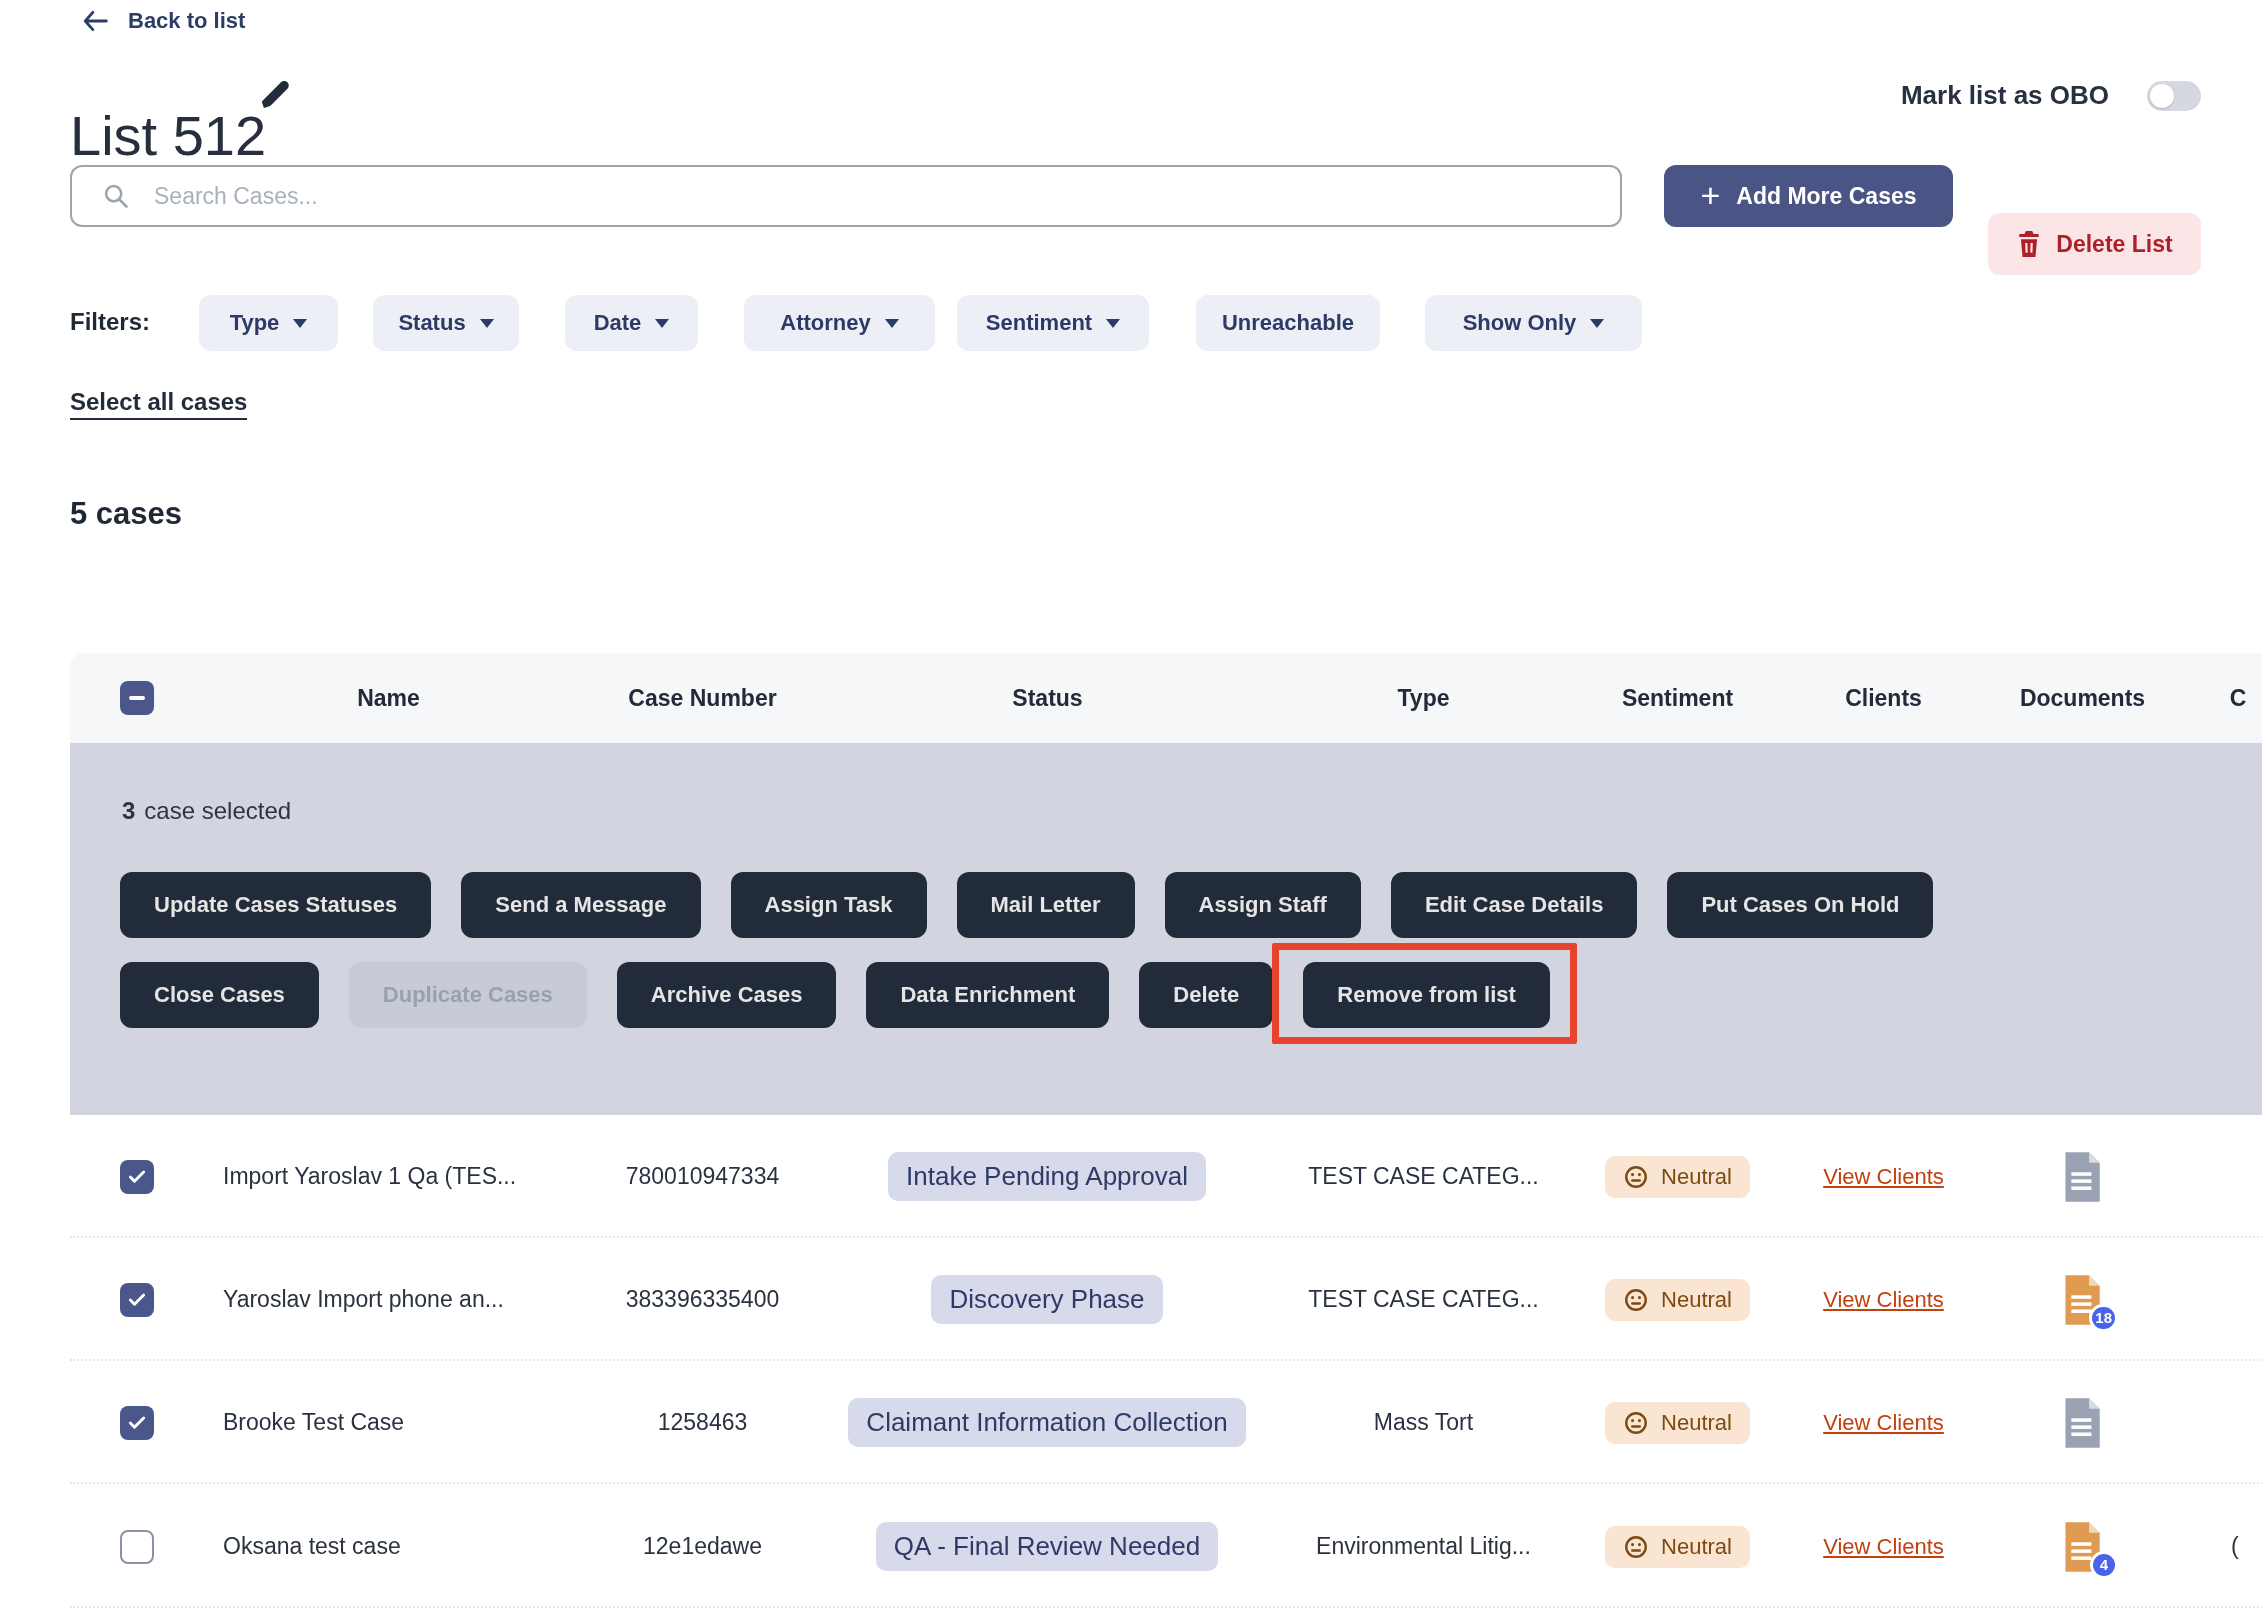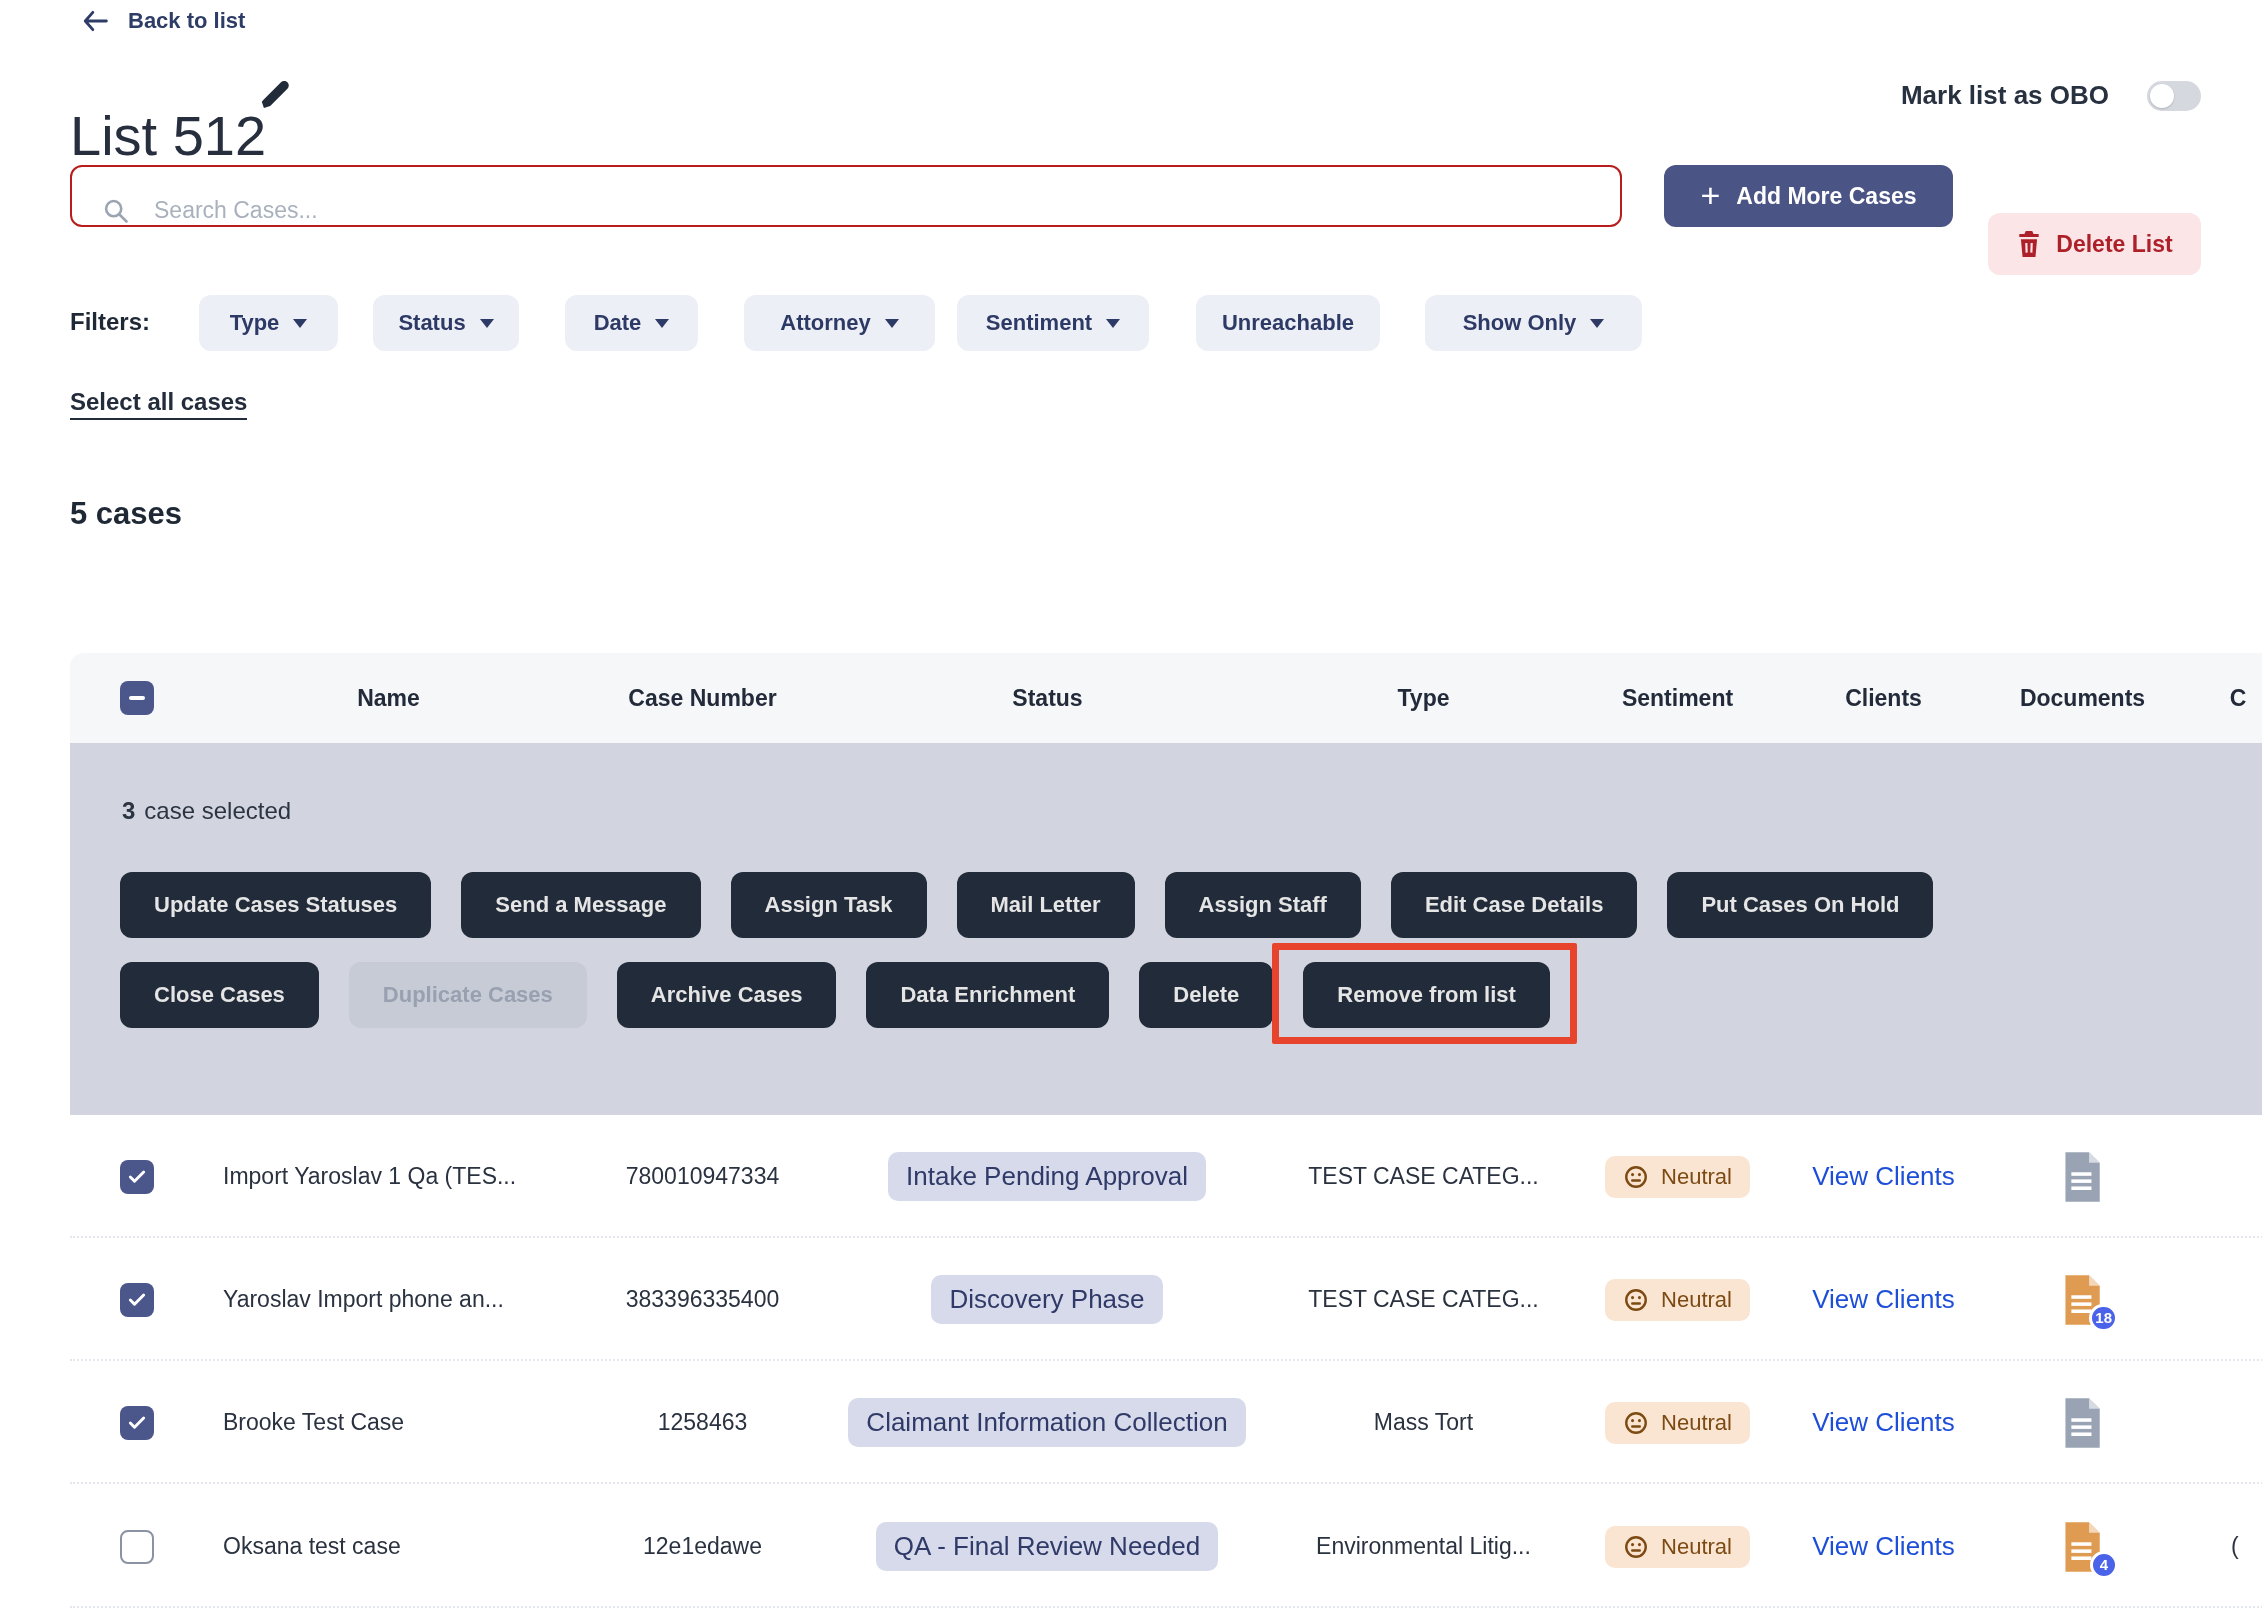--- a/index.html
+++ b/index.html
@@ -11,22 +11,22 @@
   .back-link{left:80px;top:8px;display:flex;align-items:center;gap:18px;cursor:pointer;}
   .back-link span{font-size:22px;font-weight:bold;color:#2e3d66;}
   .page-title{left:70px;top:60px;font-size:56px;font-weight:normal;color:#272f3e;margin-top:43px;}
   .edit-icon{left:257px;top:76px;cursor:pointer;}
   .obo-wrap{right:62px;top:80px;display:flex;align-items:center;gap:38px;}
   .obo-label{font-size:26px;font-weight:bold;color:#28313f;}
   .toggle{width:54px;height:30px;border-radius:15px;background:#d5d9df;position:relative;cursor:pointer;}
   .toggle .knob{position:absolute;left:3px;top:3px;width:24px;height:24px;border-radius:50%;background:#fff;box-shadow:0 1px 2px rgba(0,0,0,.18);}
 
   
-  .search-box{left:70px;top:165px;width:1552px;height:62px;border:2px solid #b91c1c;border-radius:12px;
-              background:#fff;display:flex;align-items:flex-end;padding:0 0 0 30px;box-sizing:border-box;}
+  .search-box{left:70px;top:165px;width:1552px;height:62px;border:2px solid #a3a3a3;border-radius:12px;
+              background:#fff;display:flex;align-items:center;padding:0 0 0 30px;box-sizing:border-box;}
   .search-box input{border:none;outline:none;font-size:23px;color:#2a3240;margin-left:22px;width:1194px;
                     font-family:"Liberation Sans","DejaVu Sans",sans-serif;background:transparent;}
   .search-box input::placeholder{color:#a9b1bd;}
   .btn-add{left:1664px;top:165px;width:289px;height:62px;border-radius:12px;background:#4a5586;color:#fff;
            display:flex;align-items:center;justify-content:center;gap:16px;font-size:23px;font-weight:bold;cursor:pointer;}
   .btn-add .plus{font-size:34px;font-weight:300;line-height:0;margin-top:-3px;}
   .btn-del{left:1988px;top:165px;width:213px;height:62px;border-radius:12px;background:#fbe5e7;color:#ad2029;
            display:flex;align-items:center;justify-content:center;gap:14px;font-size:23px;font-weight:bold;cursor:pointer;margin-top:48px;}
 
   
@@ -73,21 +73,21 @@
   .cell-status{left:778px;width:398px;}
   .cell-type{left:1204px;width:299px;}
   .cell-sent{left:1458px;width:299px;}
   .cell-clients{left:1689px;width:249px;}
   .cell-docs{left:1972px;width:80px;}
   .cell-clip{left:2161px;width:30px;}
 
   .status-badge{background:#d7daea;color:#2f3a68;font-size:26px;border-radius:10px;padding:9px 18px;white-space:nowrap;}
   .sent-badge{background:#f9e5d2;color:#7c4a12;font-size:22px;border-radius:10px;padding:8px 18px;
               display:flex;align-items:center;gap:12px;white-space:nowrap;}
-  .clients-link{color:#1d4ed8;font-size:26px;cursor:pointer;}
+  .clients-link{color:#c2410c;font-size:22px;text-decoration:underline;cursor:pointer;}
   .doc-wrap{position:relative;width:44px;height:52px;cursor:pointer;}
   .doc-badge{position:absolute;right:-14px;bottom:-6px;min-width:28px;height:28px;border-radius:14px;background:#4a63e8;
              border:3px solid #fff;color:#fff;font-size:15px;font-weight:bold;display:flex;align-items:center;justify-content:center;box-sizing:border-box;padding:0 3px;}
 </style>
 </head>
 <body>
 
 <div class="canvas">
 
   <div class="abs back-link">

